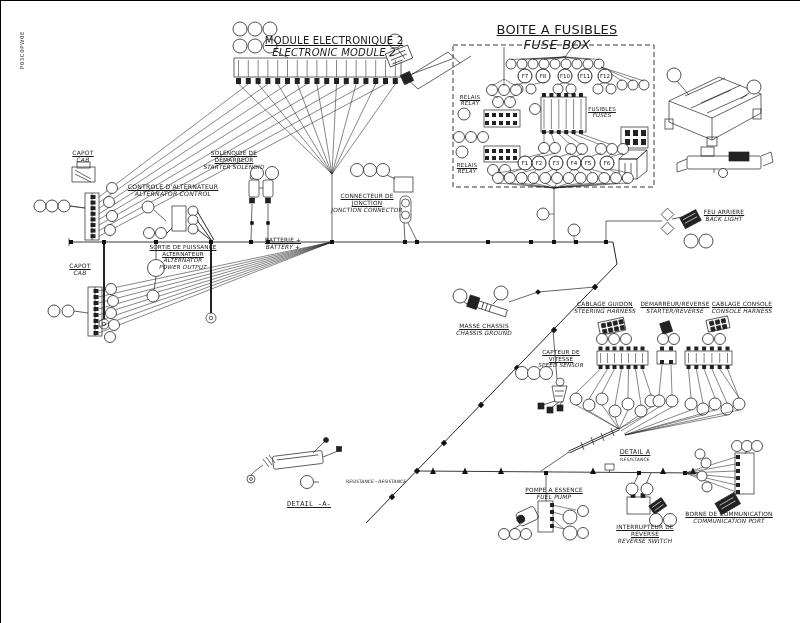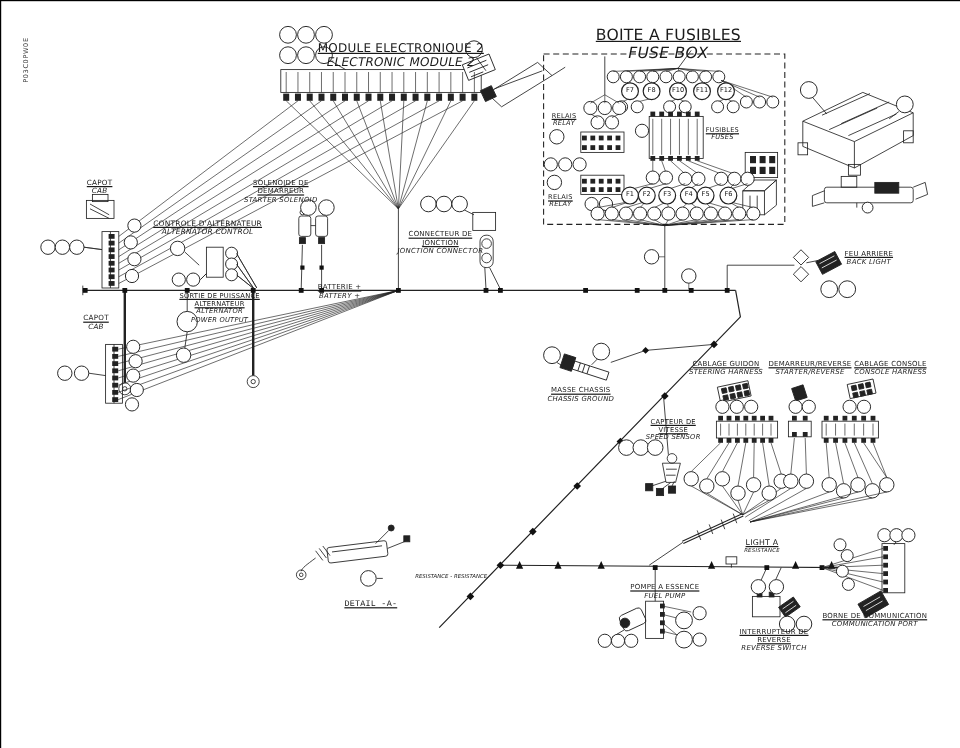--- a/index.html
+++ b/index.html
@@ -830,21 +830,21 @@
       <span class="fr">VITESSE</span>
       <span class="en">SPEED SENSOR</span>
   </div>
 
   <div class="lbl" style="left:723px;top:208px;font-size:5.8px;">
     <span class="fr">FEU ARRIERE</span>
       <span class="en">BACK LIGHT</span>
   </div>
 
   <div class="lbl" style="left:634px;top:448px;font-size:6.5px;">
-    <span class="fr">LIGHT A</span>
+    <span class="fr">DETAIL A</span>
       <span class="en" style="font-size:4.5px">RESISTANCE</span>
   </div>
 
   <div class="lbl" style="left:553px;top:486px;font-size:5.8px;">
     <span class="fr">POMPE A ESSENCE</span>
       <span class="en">FUEL PUMP</span>
   </div>
 
   <div class="lbl" style="left:644px;top:523px;font-size:5.8px;">
     <span class="fr">INTERRUPTEUR DE</span>

